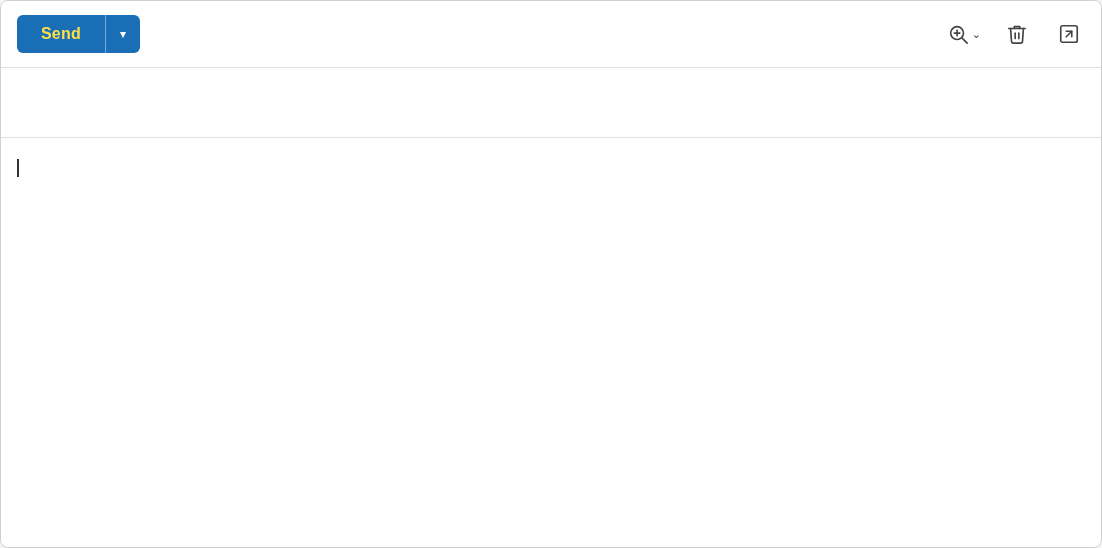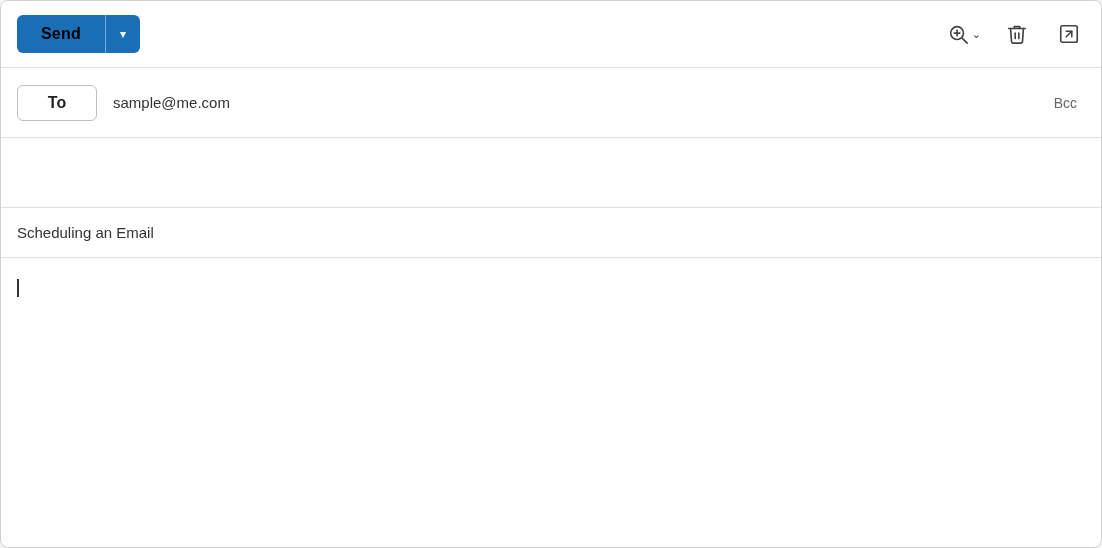--- a/index.html
+++ b/index.html
@@ -45,21 +45,21 @@
 
     .send-button-group {
       display: flex;
       align-items: stretch;
       border-radius: 6px;
       overflow: hidden;
     }
 
     .send-button-main {
       background: #1a6eb5;
-      color: #000000;
+      color: #fde047;
       border: none;
       padding: 10px 24px;
       font-size: 16px;
       font-weight: 600;
       cursor: pointer;
       letter-spacing: 0.2px;
     }
 
     .send-dropdown-button {
       background: #1a6eb5;
@@ -251,34 +251,26 @@
           <rect x="3" y="3" width="18" height="18" rx="2"></rect>
           <polyline points="9 9 15 9 15 15"></polyline>
           <line x1="9" y1="15" x2="15" y2="9"></line>
         </svg>
       </div>
     </div>
   </div>
 
   <div class="email-fields">
 
-    <div class="field-row">
-      <button class="field-label-btn">To</button>
-      <input class="field-input" type="text" value="sample@me.com" style="">
-      <span class="bcc-label">Bcc</span>
-    </div>
 
     <div class="field-row">
       <input class="field-input" type="text" style="">
     </div>
 
   </div>
 
-  <div class="subject-row">
-    <input class="subject-input" type="text" value="Scheduling an Email" style="">
-  </div>
 
   <div class="email-body">
     <span class="cursor-line"></span>
     
   </div>
 
 </div>
 
 </body></html>

